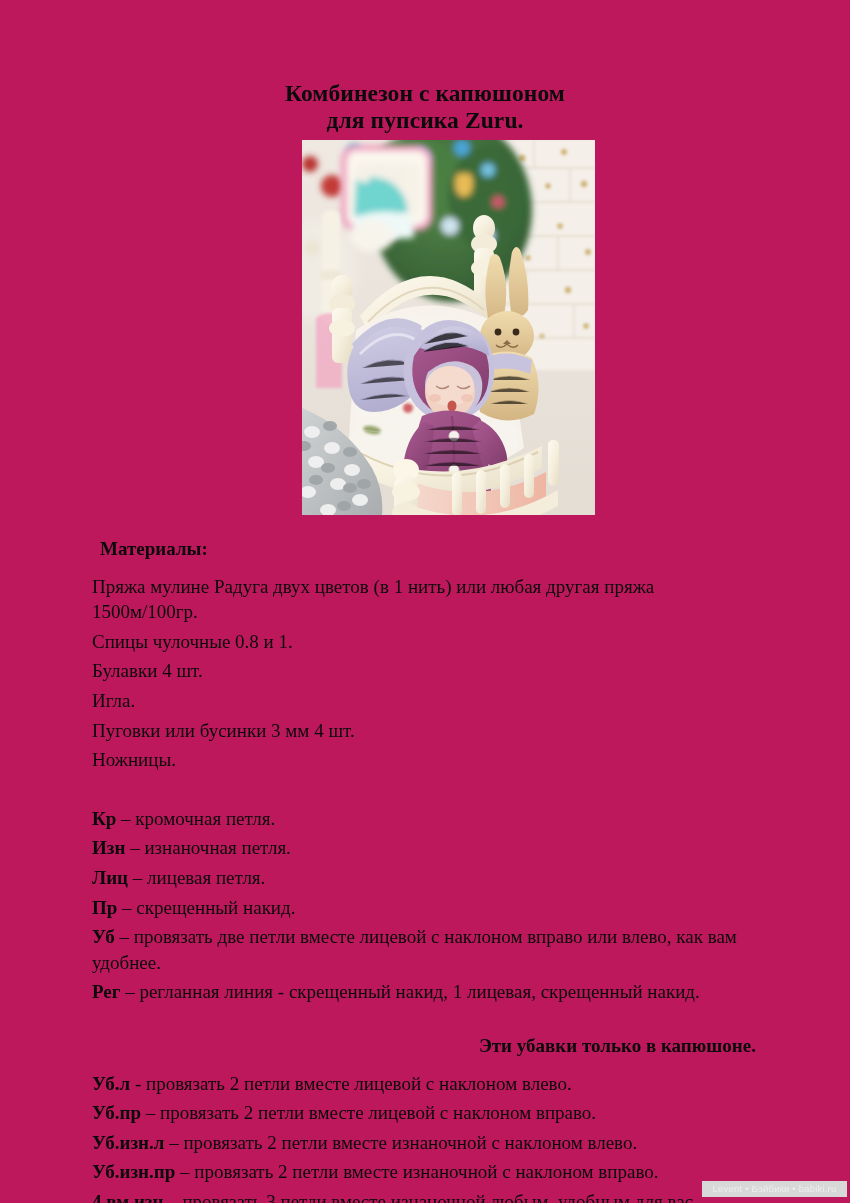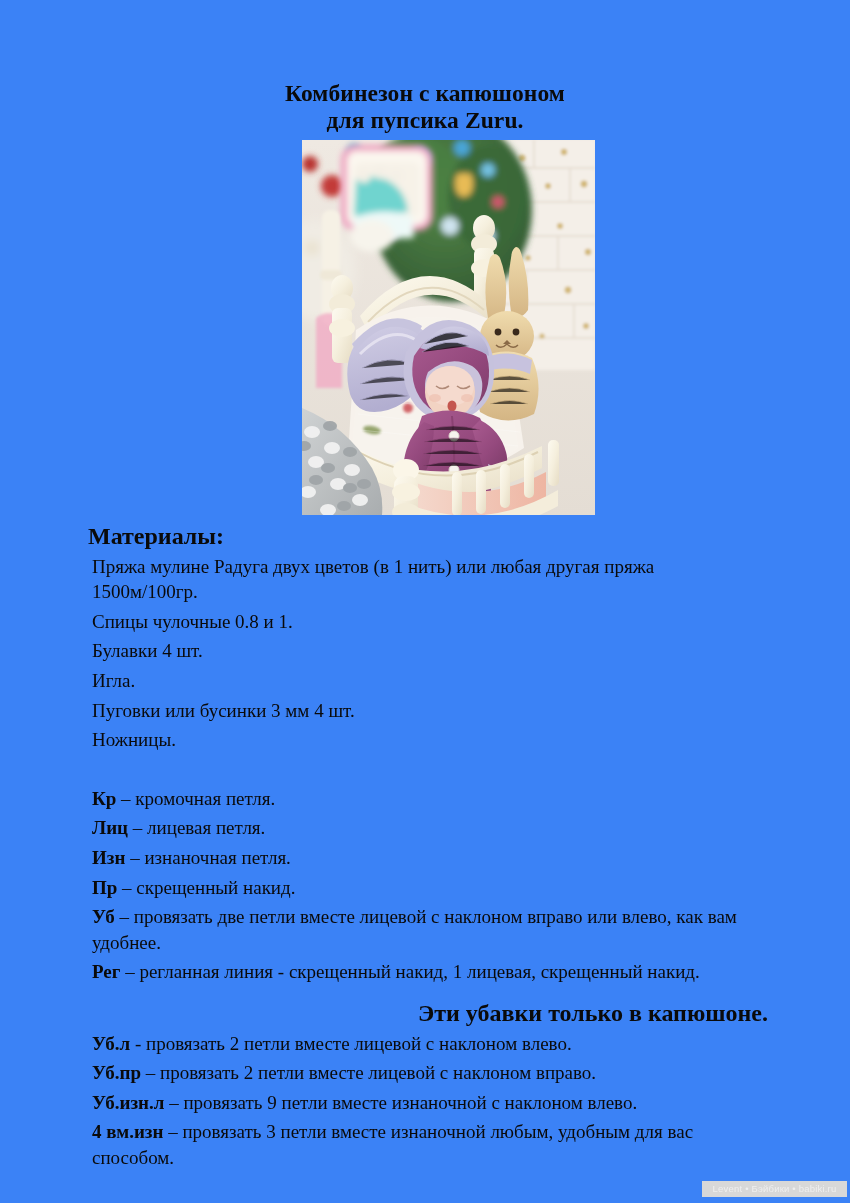--- a/index.html
+++ b/index.html
@@ -16,21 +16,21 @@
     overflow: hidden;
     font-family: "Liberation Serif", "DejaVu Serif", serif;
     color: #0a0a0a;
     -webkit-font-smoothing: antialiased;
   }
 
   .page {
     position: relative;
     width: 850px;
     height: 1203px;
-    background: #3b82f6;
+    background: #be185d;
   }
 
   
   .doc-title {
     position: absolute;
     left: 0;
     top: 80px;
     width: 850px;
     text-align: center;
     font-weight: bold;
@@ -54,23 +54,23 @@
 
   
   .content {
     position: absolute;
     left: 88px;
     top: 524px;
     width: 680px;
   }
   .sec-head {
     font-weight: bold;
-    font-size: 24px;
+    font-size: 19px;
     line-height: 25.6px;
-    margin: 0;
+    margin: 12px;
   }
   .sec-head.centered { text-align: right; }
   .line {
     font-size: 19px;
     line-height: 25.6px;
     margin: 4px;
     white-space: normal;
   }
   .line b { font-weight: bold; }
   .spacer { height: 25px; }
@@ -433,35 +433,36 @@
       <p class="line">Игла.</p>
       <p class="line">Пуговки или бусинки 3 мм 4 шт.</p>
       <p class="line">Ножницы.</p>
     </div>
 
     <div class="spacer"></div>
 
     <div>
 
       <p class="line"><b>Кр</b><span> – кромочная петля.</span></p>
+      <p class="line"><b>Изн</b><span> – изнаночная петля.</span></p>
       <p class="line"><b>Лиц</b><span> – лицевая петля.</span></p>
-      <p class="line"><b>Изн</b><span> – изнаночная петля.</span></p>
       <p class="line"><b>Пр</b><span> – скрещенный накид.</span></p>
       <p class="line"><b>Уб</b><span> – провязать две петли вместе лицевой с наклоном вправо или влево, как вам удобнее.</span></p>
       <p class="line"><b>Рег</b><span> – регланная линия - скрещенный накид, 1 лицевая, скрещенный накид.</span></p>
     </div>
 
     <div class="spacer-sm"></div>
 
     <div>
       <p class="sec-head centered">Эти убавки только в капюшоне.</p>
 
       <p class="line"><b>Уб.л</b><span> - провязать 2 петли вместе лицевой с наклоном влево.</span></p>
       <p class="line"><b>Уб.пр</b><span> – провязать 2 петли вместе лицевой с наклоном вправо.</span></p>
-      <p class="line"><b>Уб.изн.л</b><span> – провязать 9 петли вместе изнаночной с наклоном влево.</span></p>
+      <p class="line"><b>Уб.изн.л</b><span> – провязать 2 петли вместе изнаночной с наклоном влево.</span></p>
+      <p class="line"><b>Уб.изн.пр</b><span> – провязать 2 петли вместе изнаночной с наклоном вправо.</span></p>
       <p class="line"><b>4 вм.изн</b><span> – провязать 3 петли вместе изнаночной любым, удобным для вас способом.</span></p>
     </div>
 
   </div>
 
   <div class="watermark">Levent • Бэйбики • babiki.ru</div>
 
 </div>
 
 </body></html>

